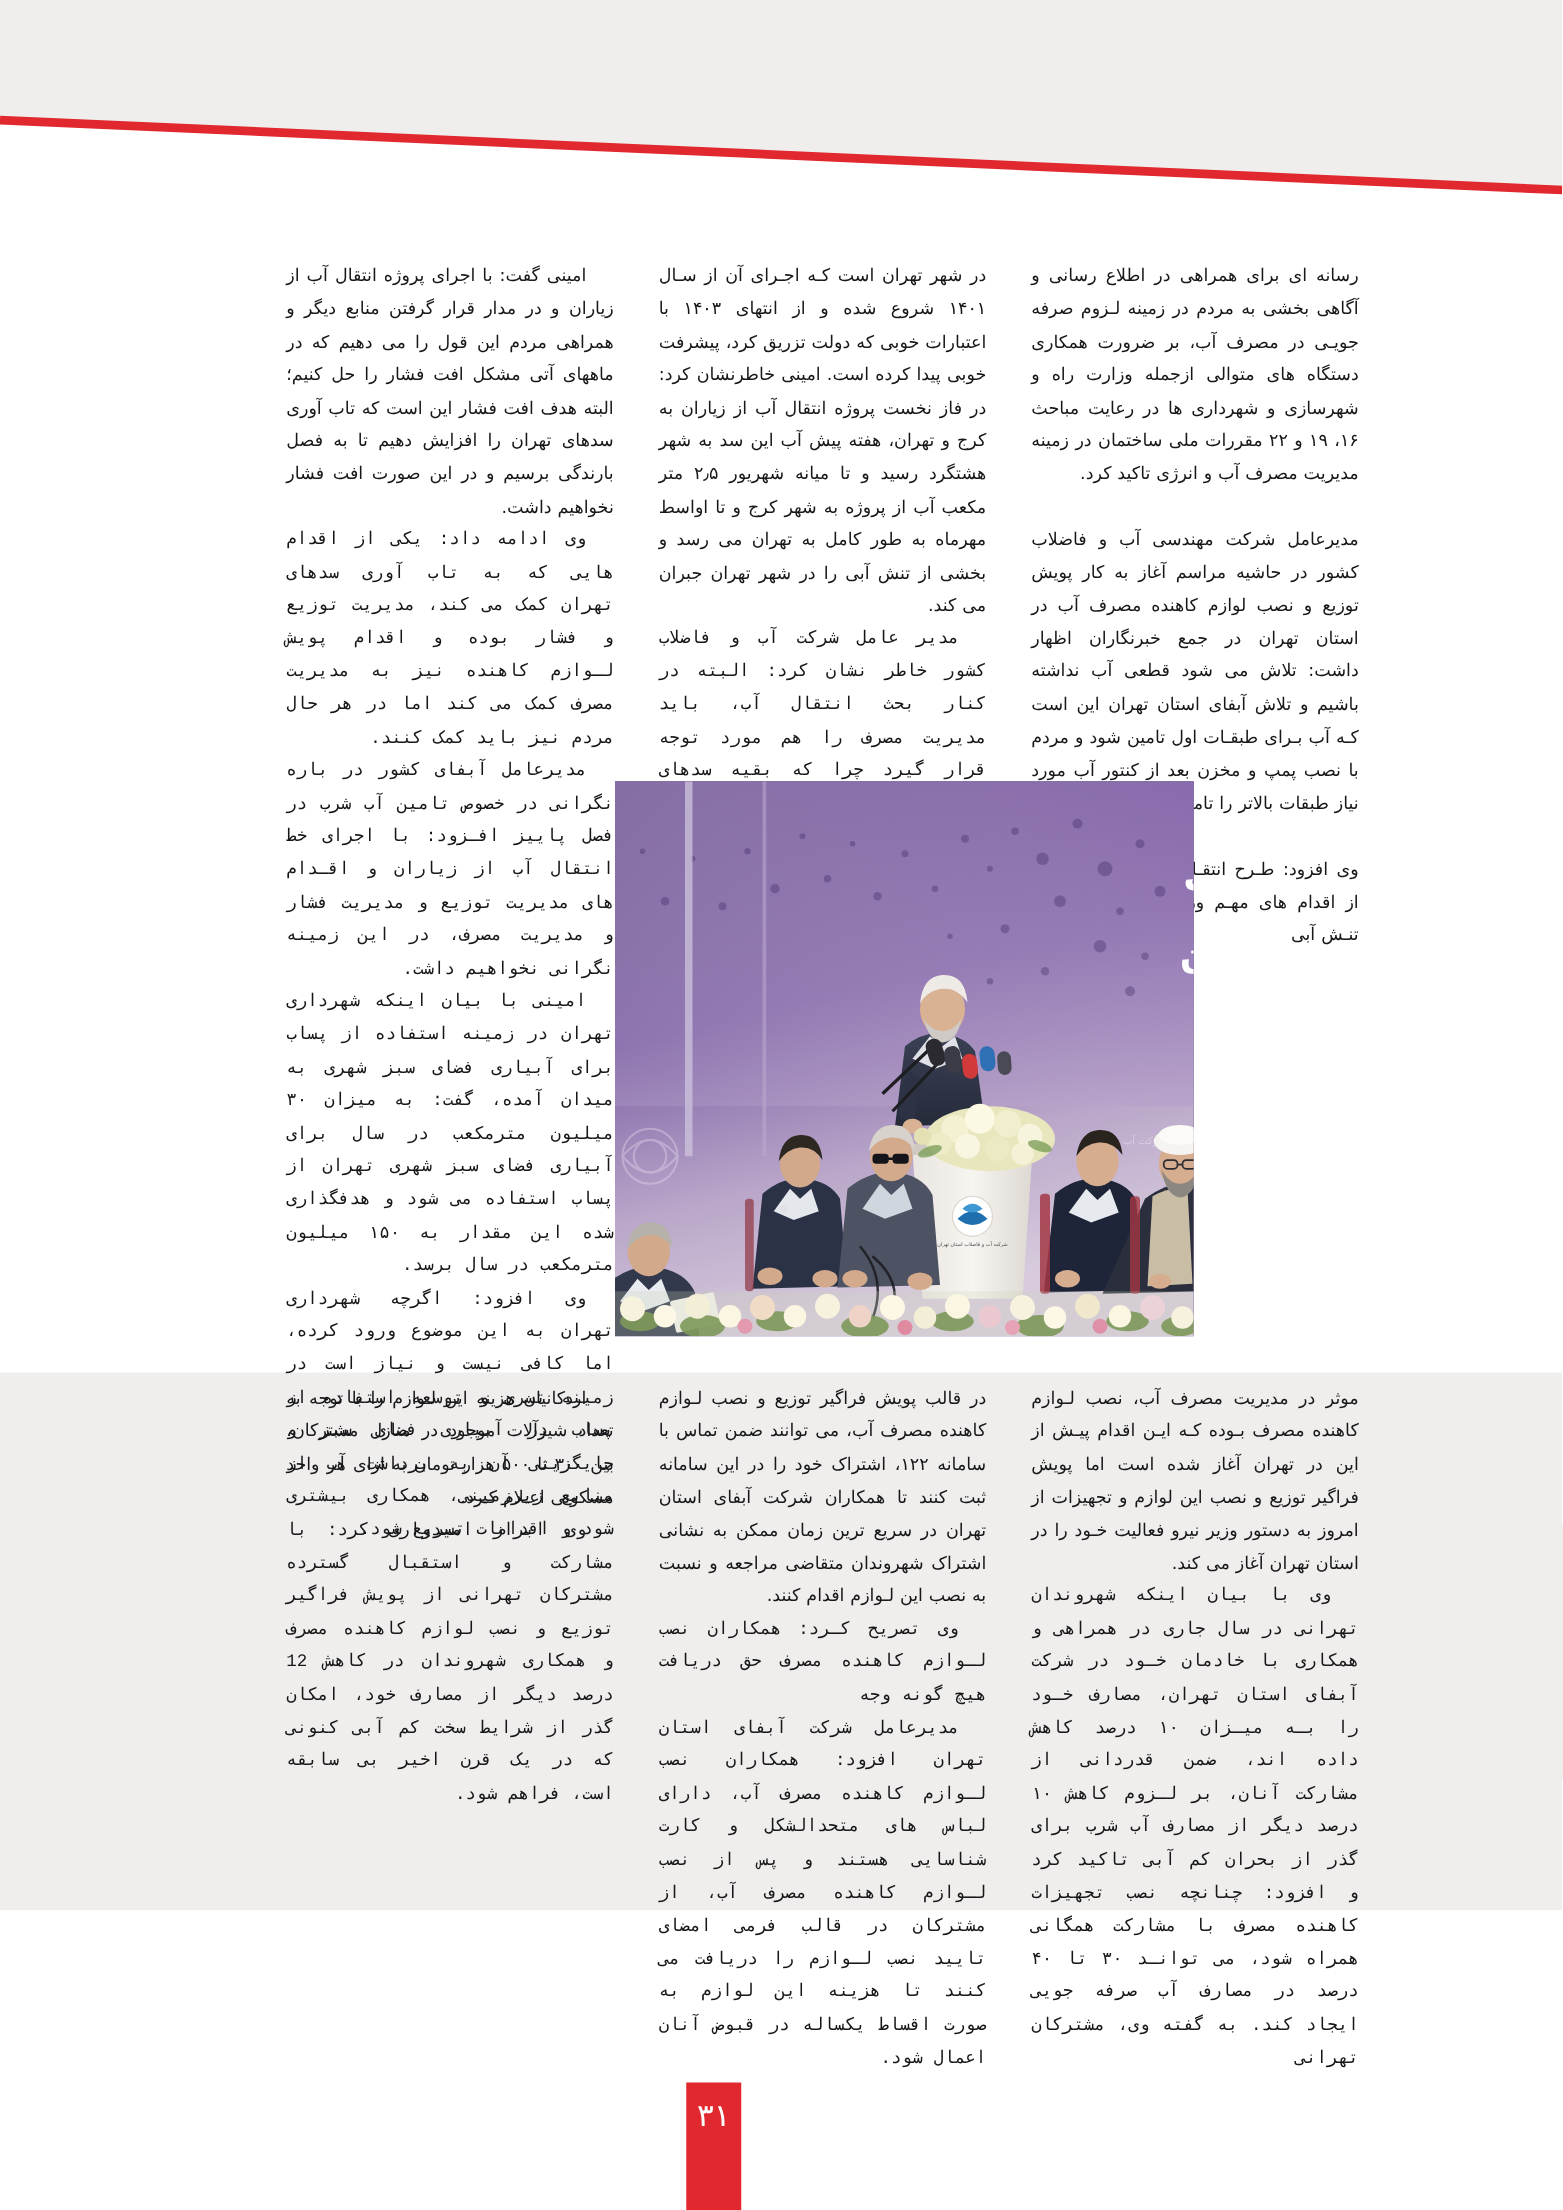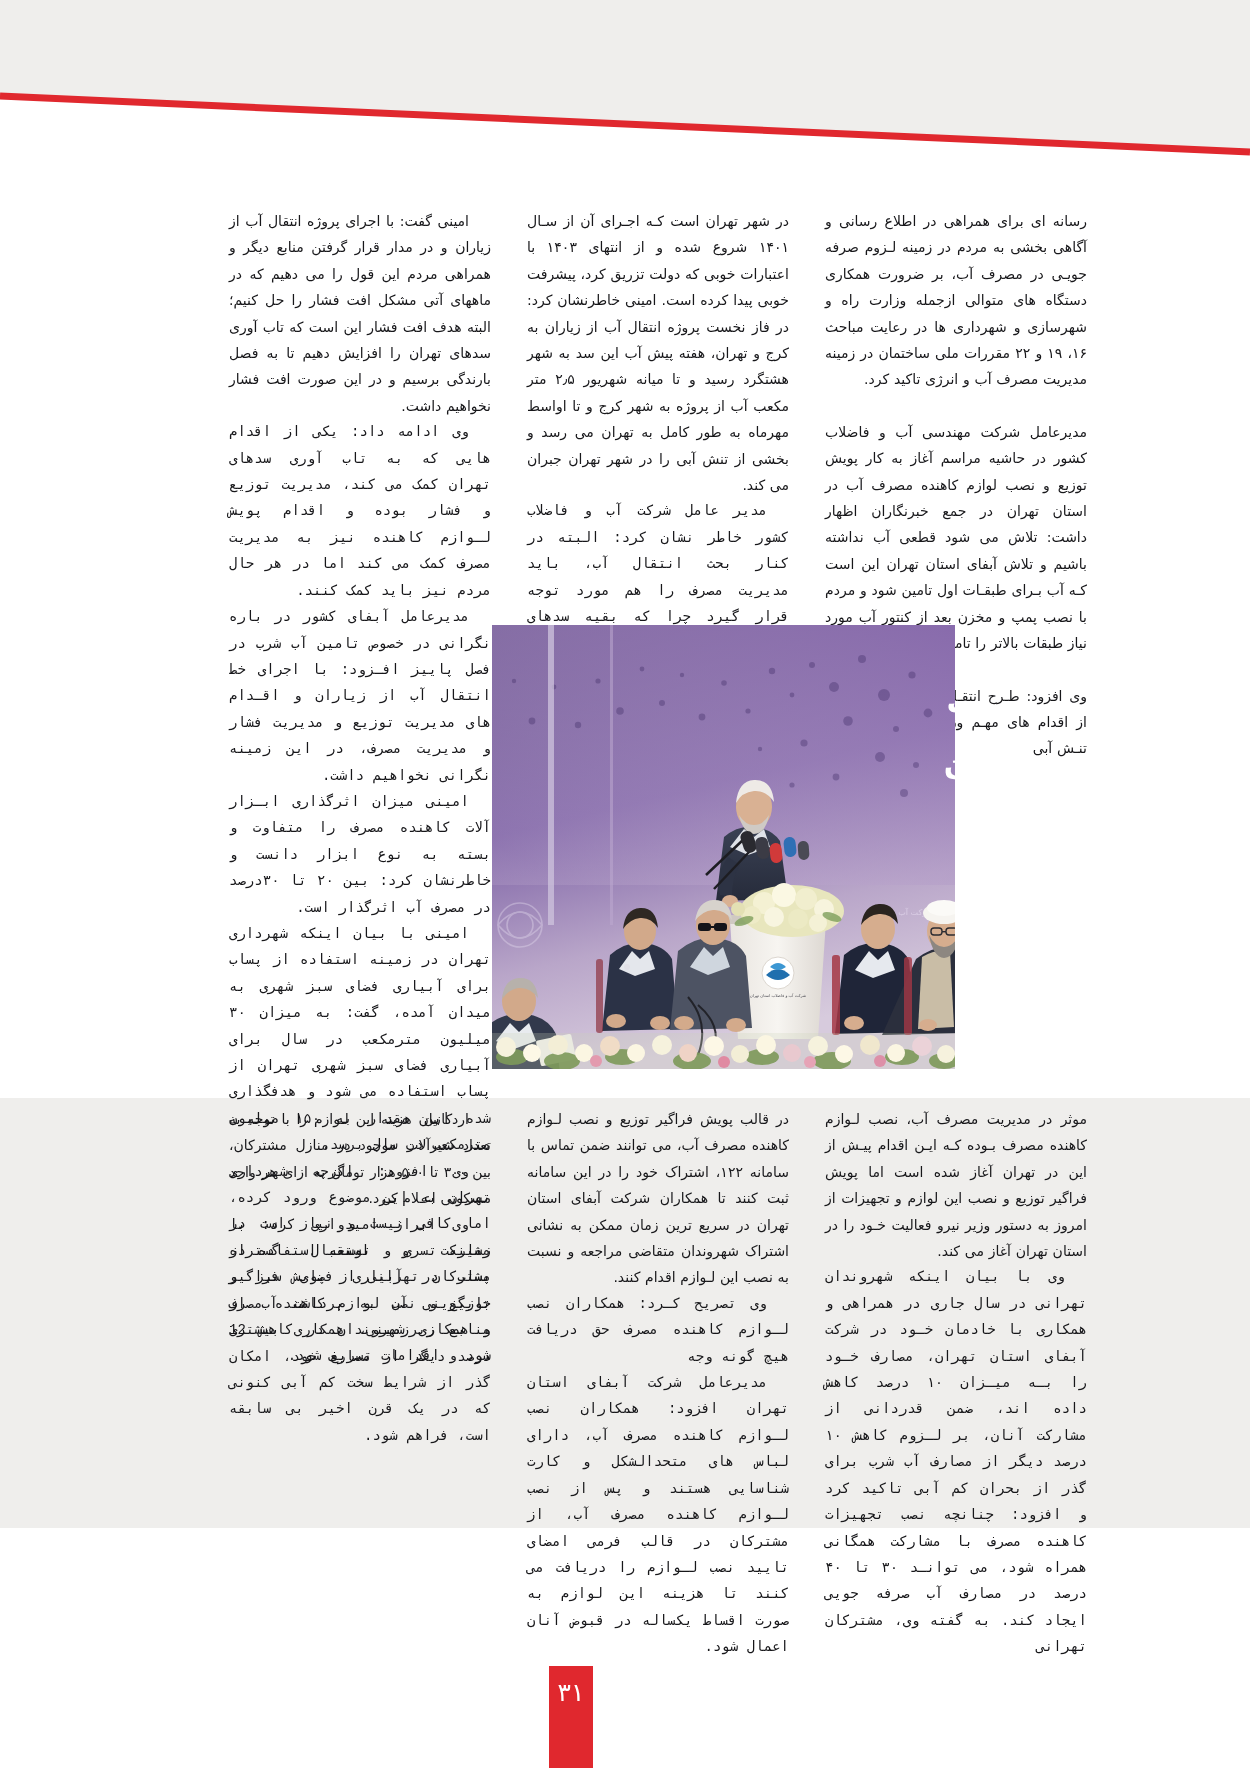--- a/index.html
+++ b/index.html
@@ -157,21 +157,20 @@
 
       <div class="col">
         <p class="para">در شهر تهران است کـه اجـرای آن از سـال ۱۴۰۱ شروع شده و از انتهای ۱۴۰۳ با اعتبارات خوبی که دولت تزریق کرد، پیشرفت خوبی پیدا کرده است. امینی خاطرنشان کرد: در فاز نخست پروژه انتقال آب از زیاران به کرج و تهران، هفته پیش آب این سد به شهر هشتگرد رسید و تا میانه شهریور ۲٫۵ متر مکعب آب از پروژه به شهر کرج و تا اواسط مهرماه به طور کامل به تهران می رسد و بخشی از تنش آبی را در شهر تهران جبران می کند.</p>
         <p class="para indent">مدیر عامل شرکت آب و فاضلاب کشور خاطر نشان کرد: البته در کنار بحث انتقال آب، باید مدیریت مصرف را هم مورد توجه قرار گیرد چرا که بقیه سدهای تهران هم شرایط خوبی ندارند؛ باید تلاش کنیم مدیریت مصرف را در کنار تامین و مدیریت توزیع آب داشته باشیم تا به فصل بارش برسیم و از شرایط خشکسالی عبور کنیم.</p>
       </div>
 
       <div class="col">
         <p class="para indent">امینی گفت: با اجرای پروژه انتقال آب از زیاران و در مدار قرار گرفتن منابع دیگر و همراهی مردم این قول را می دهیم که در ماههای آتی مشکل افت فشار را حل کنیم؛ البته هدف افت فشار این است که تاب آوری سدهای تهران را افزایش دهیم تا به فصل بارندگی برسیم و در این صورت افت فشار نخواهیم داشت.</p>
         <p class="para indent">وی ادامه داد: یکی از اقدام هایی که به تاب آوری سدهای تهران کمک می کند، مدیریت توزیع و فشار بوده و اقدام پویش لـوازم کاهنده نیز به مدیریت مصرف کمک می کند اما در هر حال مردم نیز باید کمک کنند.</p>
         <p class="para indent">مدیرعامل آبفای کشور در باره نگرانی در خصوص تامین آب شرب در فصل پاییز افـزود: با اجرای خط انتقال آب از زیاران و اقـدام های مدیریت توزیع و مدیریت فشار و مدیریت مصرف، در این زمینه نگرانی نخواهیم داشت.</p>
-        <p class="para indent">امینی میزان اثرگذاری ابـزار آلات کاهنده مصرف را متفاوت و بسته به نوع ابزار دانست و خاطرنشان کرد: بین ۲۰ تا ۳۰درصد در مصرف آب اثرگذار است.</p>
         <p class="para indent">امینی با بیان اینکه شهرداری تهران در زمینه استفاده از پساب برای آبیاری فضای سبز شهری به میدان آمده، گفت: به میزان ۳۰ میلیون مترمکعب در سال برای آبیاری فضای سبز شهری تهران از پساب استفاده می شود و هدفگذاری شده این مقدار به ۱۵۰ میلیون مترمکعب در سال برسد.</p>
         <p class="para indent">وی افزود: اگرچه شهرداری تهران به این موضوع ورود کرده، اما کافی نیست و نیاز است در زمینه تسری و توسعه استفاده از پساب در آبیاری فضای سبز و جایگزینی آن به برداشت آب از منابع زیرزمینی، همکاری بیشتری شود و اقدامات تسریع شود.</p>
       </div>
 
     </div>
   </div>
 
   <figure class="photo-wrap">
     <div class="photo">
       <svg viewBox="0 0 463 444" xmlns="http://www.w3.org/2000/svg">

